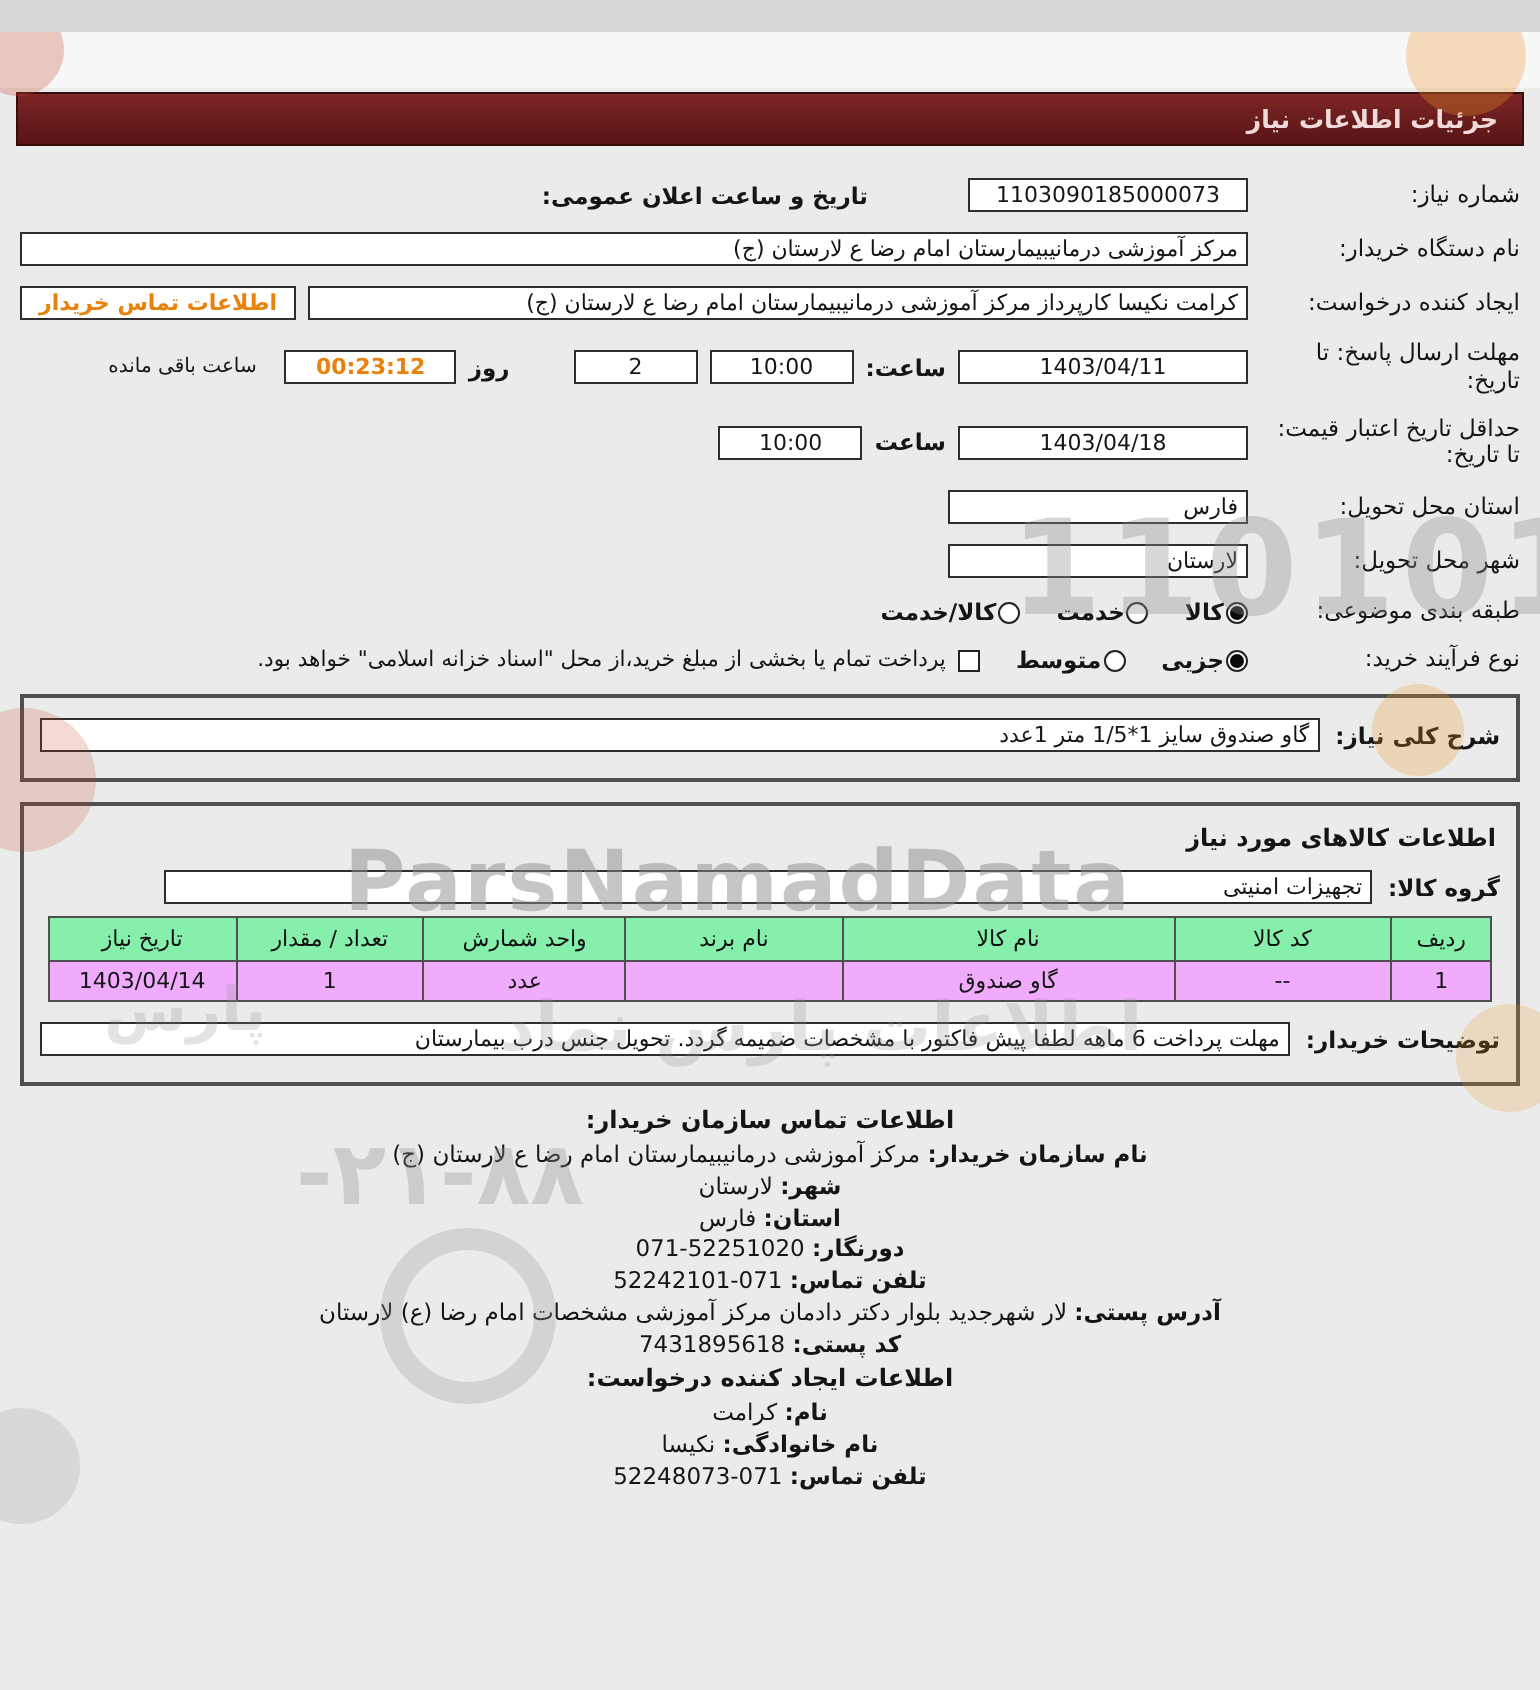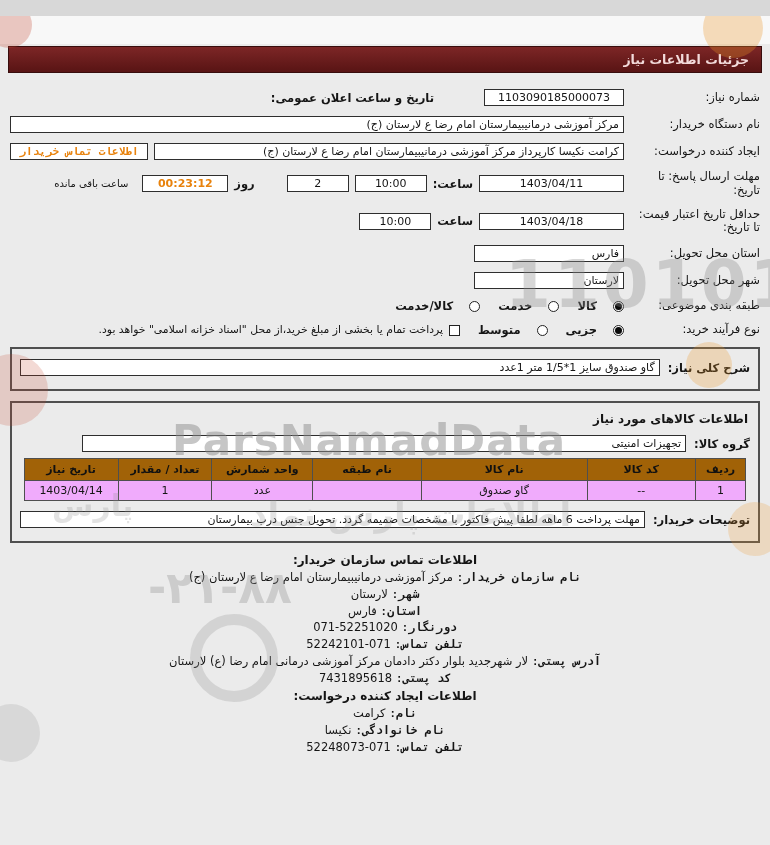--- a/index.html
+++ b/index.html
@@ -32,54 +32,54 @@
   }
   .vbox.num { direction:ltr; justify-content:center; }
   .vbox.grow { flex:1; }
   .w140{width:140px;text-align:center;} .w170{width:170px;} .w145{width:145px;} .w72{width:72px;text-align:right;}
   .w62{width:62px;} .w86{width:86px;} .w150{width:150px;} .w450{flex:1;padding-left:18px;}
   .ml44{margin-left:44px;} .ml26{margin-left:26px;} .ml8{margin-left:8px;}
   .orange { color:#e8820c; font-weight:bold; }
   .linkbox {
     background:#fff; border:1px solid #2e2e2e; height:17px; width:138px;
     display:flex; align-items:center; justify-content:center;
-    color:#e8820c; font-weight:bold; font-size:11px; cursor:pointer;font-family:Liberation Mono, monospace;
-  }
-  .radio { display:inline-flex; align-items:center; gap:16px; margin-left:12px; }
+    color:#e8820c; font-weight:bold; font-size:11px; cursor:pointer;
+  }
+  .radio { display:inline-flex; align-items:center; gap:1px; margin-left:12px; }
   .rdot {
     width:11px; height:11px; border:1px solid #222; border-radius:50%;
     background:#fff; position:relative; flex:0 0 auto;
   }
   .rdot.on::after { content:""; position:absolute; inset:1px; border-radius:50%; background:#0a0a0a; }
   .rlabel { font-weight:bold; font-size:11.5px; }
   .cbox { width:11px; height:11px; border:1px solid #222; background:#fff; flex:0 0 auto; }
   .cbtext { font-size:10.8px; flex:1; line-height:1.2; }
   .panel {
     border:2px solid #4f4f4f; margin:10px 10px 0; padding:7px 8px;
     position:relative; z-index:1;
   }
   .srow { display:flex; align-items:center; gap:8px; margin:3px 0 6px; }
   .goods-title { font-weight:bold; font-size:12px; text-align:right; margin:2px 2px 9px; }
   .gg-box { margin-left:62px; }
   .gtable { width:99%; margin:2px auto 10px; border-collapse:collapse; }
   .gtable th {
-    background:#a16207; border:1px solid #4f4f4f; font-size:11px;
-    padding:4px 2px; font-weight:bold; color:#111;
+    background:#86efac; border:1px solid #4f4f4f; font-size:11px;
+    padding:4px 2px; font-weight:normal; color:#111;
   }
   .gtable td {
     background:#f0abfc; border:1px solid #4f4f4f; font-size:11px;
     text-align:center; padding:3px 2px; height:18px;
   }
   .gtable .c-radif{width:7%;} .gtable .c-code{width:15%;} .gtable .c-name{width:23%;}
   .gtable .c-brand{width:15%;} .gtable .c-unit{width:14%;} .gtable .c-qty{width:13%;}
   .gtable .c-date{width:13%;}
   .contact { margin-top:10px; padding:0 14px; position:relative; z-index:1; }
   .c-header { font-weight:bold; font-size:12px; text-align:center; margin:3px 0 3px; }
   .c-line { text-align:center; font-size:11.5px; line-height:1.28; margin:1px 0; }
-  .c-line b { font-weight:bold;font-family:Liberation Mono, monospace; }
+  .c-line b { font-weight:bold; }
   .ltrnum { direction:ltr; unicode-bidi:embed; display:inline-block; }
   
   .wm-layer { position:absolute; inset:0; z-index:5; pointer-events:none; }
   .wm { position:absolute; font-weight:bold; color:#8f8f8f; }
   .wm-brand { top:400px; left:172px; font-size:42px; opacity:.5; letter-spacing:1px; }
   .wm-code  { top:230px; left:505px; font-size:66px; opacity:.35; letter-spacing:3px; direction:ltr; }
   .wm-phone { top:546px; left:148px; font-size:44px; opacity:.33; direction:ltr; }
   .wm-ttext { top:478px; left:250px; font-size:34px; opacity:.24; }
   .wm-side  { top:472px; left:52px;  font-size:30px; opacity:.24; }
   .circ { position:absolute; border-radius:50%; }
@@ -195,21 +195,21 @@
       <div class="slbl">گروه کالا:</div>
       <div class="vbox grow gg-box">تجهیزات امنیتی</div>
     </div>
 
     <table class="gtable">
       <thead>
         <tr>
           <th class="c-radif">ردیف</th>
           <th class="c-code">کد کالا</th>
           <th class="c-name">نام کالا</th>
-          <th class="c-brand">نام طبقه</th>
+          <th class="c-brand">نام برند</th>
           <th class="c-unit">واحد شمارش</th>
           <th class="c-qty">تعداد / مقدار</th>
           <th class="c-date">تاریخ نیاز</th>
         </tr>
       </thead>
       <tbody>
         <tr>
           <td>1</td>
           <td>--</td>
           <td>گاو صندوق</td>
@@ -245,21 +245,21 @@
     <div class="c-line">
       <b>دورنگار:</b>
       <span class="ltrnum">071-52251020</span>
     </div>
     <div class="c-line">
       <b>تلفن تماس:</b>
       <span class="ltrnum">52242101-071</span>
     </div>
     <div class="c-line">
       <b>آدرس پستی:</b>
-      <span>لار شهرجدید بلوار دکتر دادمان مرکز آموزشی درمانی امام رضا (ع) لارستان</span>
+      <span>لار شهرجدید بلوار دکتر دادمان مرکز آموزشی مشخصات امام رضا (ع) لارستان</span>
     </div>
     <div class="c-line">
       <b>کد پستی:</b>
       <span class="ltrnum">7431895618</span>
     </div>
 
     <div class="c-header">اطلاعات ایجاد کننده درخواست:</div>
 
     <div class="c-line">
       <b>نام:</b>

